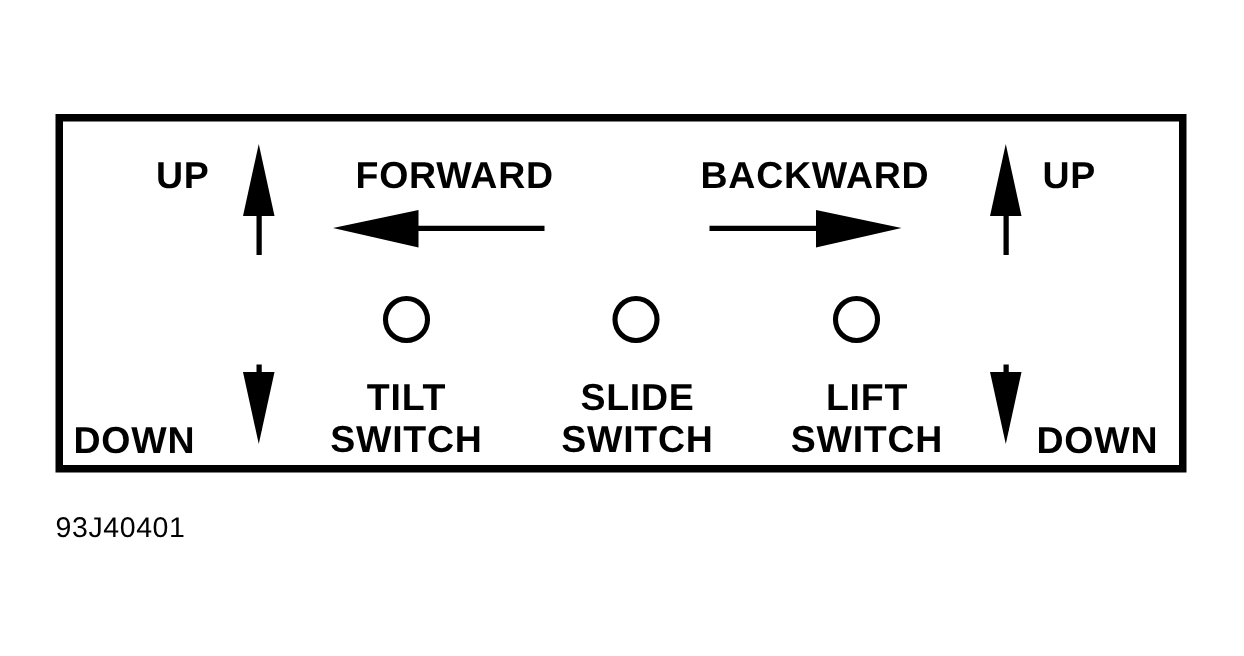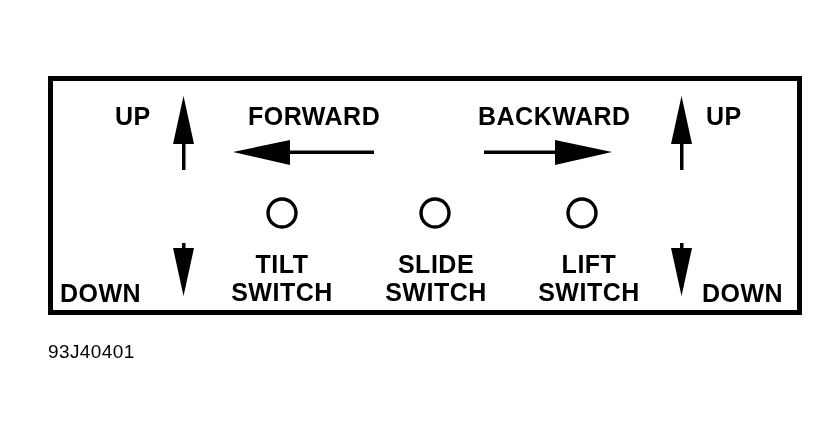--- a/index.html
+++ b/index.html
@@ -9,21 +9,21 @@
   }
   body {
     width: 829px;
     height: 437px;
     position: relative;
     font-family: "Liberation Sans", sans-serif;
     overflow: hidden;
   }
   #diagram-root {
     position: absolute;
-    left: 12px;
+    left: 1px;
     top: 0;
     width: 776px;
     height: 437px;
   }
   svg.panel-svg {
     display: block;
     width: 829px;
     height: 437px;
   }
   .panel-label {

